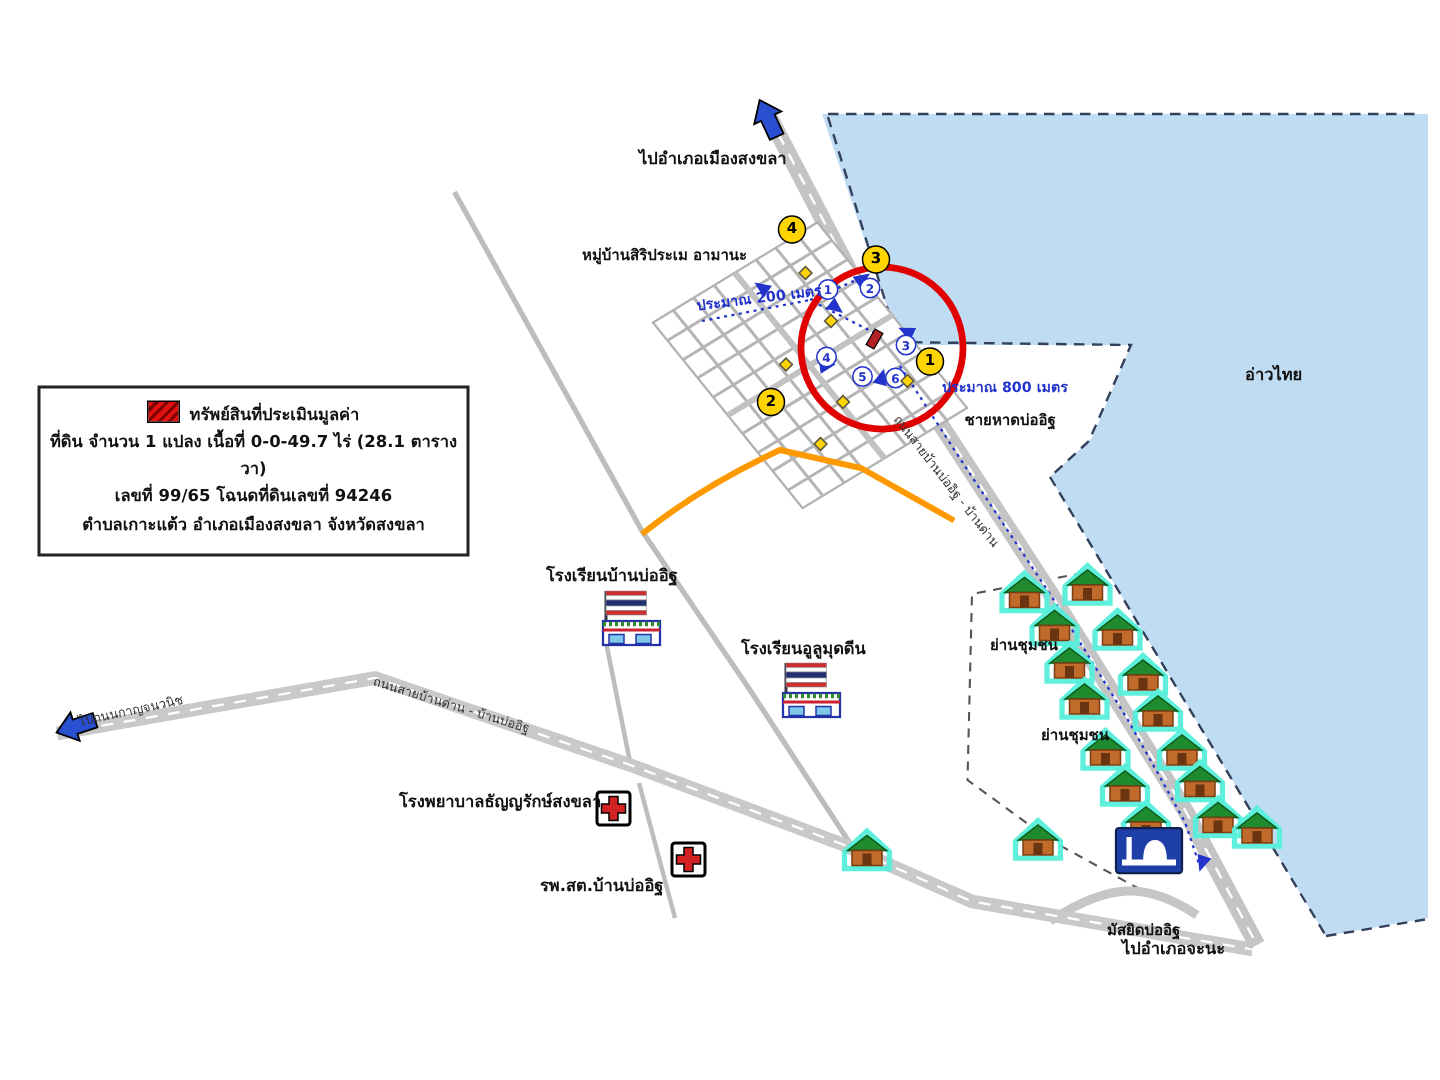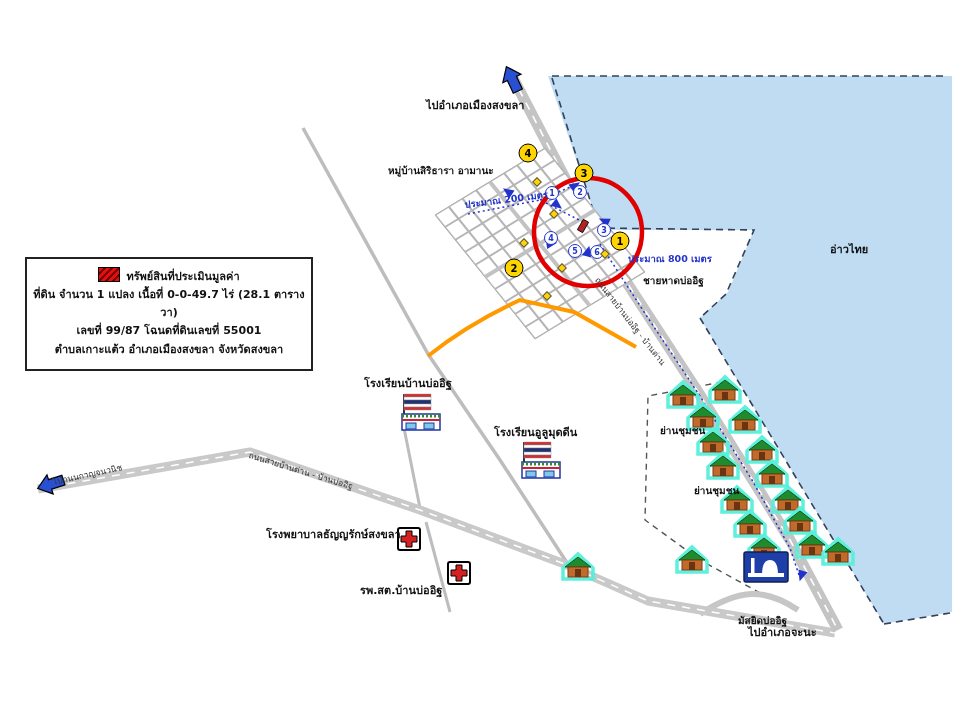--- a/index.html
+++ b/index.html
@@ -190,21 +190,21 @@
       <div class="bmark" style="left: 597px; top: 252px;">6</div>
       <div class="ydot" style="left: 537px; top: 182px;"></div>
       <div class="ydot" style="left: 554px; top: 214px;"></div>
       <div class="ydot" style="left: 524px; top: 243px;"></div>
       <div class="ydot" style="left: 562px; top: 268px;"></div>
       <div class="ydot" style="left: 605px; top: 254px;"></div>
       <div class="ydot" style="left: 547px; top: 296px;"></div>
     </div>
 
 <div class="lbl" style="left:426px;top:79px;margin-top:21px;">ไปอำเภอเมืองสงขลา</div>
-<div class="lbl small" style="left:388px;top:166px;">หมู่บ้านสิริธารา อามานะ</div>
+<div class="lbl small" style="left:388px;top:166px;">หมู่บ้านสิริประเม อามานะ</div>
 <div class="lbl blue" style="left:464px;top:200px;transform:rotate(-7deg);">ประมาณ 200 เมตร</div>
 <div class="lbl blue" style="left:628px;top:254px;">ประมาณ 800 เมตร</div>
 <div class="lbl small" style="left:643px;top:276px;">ชายหาดบ่ออิฐ</div>
 <div class="lbl" style="left:830px;top:244px;">อ่าวไทย</div>
 <div class="lbl" style="left:364px;top:378px;">โรงเรียนบ้านบ่ออิฐ</div>
 <div class="lbl" style="left:494px;top:427px;">โรงเรียนอูลูมุดดีน</div>
 <div class="lbl" style="left:266px;top:529px;">โรงพยาบาลธัญญรักษ์สงขลา</div>
 <div class="lbl" style="left:360px;top:585px;">รพ.สต.บ้านบ่ออิฐ</div>
 <div class="lbl small" style="left:660px;top:426px;">ย่านชุมชน</div>
 <div class="lbl small" style="left:694px;top:486px;">ย่านชุมชน</div>
@@ -212,17 +212,17 @@
 <div class="lbl" style="left:748px;top:627px;">ไปอำเภอจะนะ</div>
 <div class="lbl tiny" style="left:52px;top:478px;transform:rotate(-12deg);">ไปถนนกาญจนวนิช</div>
 <div class="lbl tiny" style="left:250px;top:451px;transform:rotate(17deg);">ถนนสายบ้านด่าน - บ้านบ่ออิฐ</div>
 <div class="lbl tiny" style="left:600px;top:276px;transform:rotate(52deg);">ถนนสายบ้านบ่ออิฐ - บ้านด่าน</div>
 
 <div class="legend">
   <div class="lg-line">
     <span class="hatch"></span><span>ทรัพย์สินที่ประเมินมูลค่า</span>
   </div>
   <div class="lg-line">ที่ดิน จำนวน 1 แปลง เนื้อที่ 0-0-49.7 ไร่ (28.1 ตารางวา)</div>
-  <div class="lg-line">เลขที่ 99/87 โฉนดที่ดินเลขที่ 55001</div>
+  <div class="lg-line">เลขที่ 99/65 โฉนดที่ดินเลขที่ 94246</div>
   <div class="lg-line">ตำบลเกาะแต้ว อำเภอเมืองสงขลา จังหวัดสงขลา</div>
 </div>
 
 </div>
 
 </body></html>

